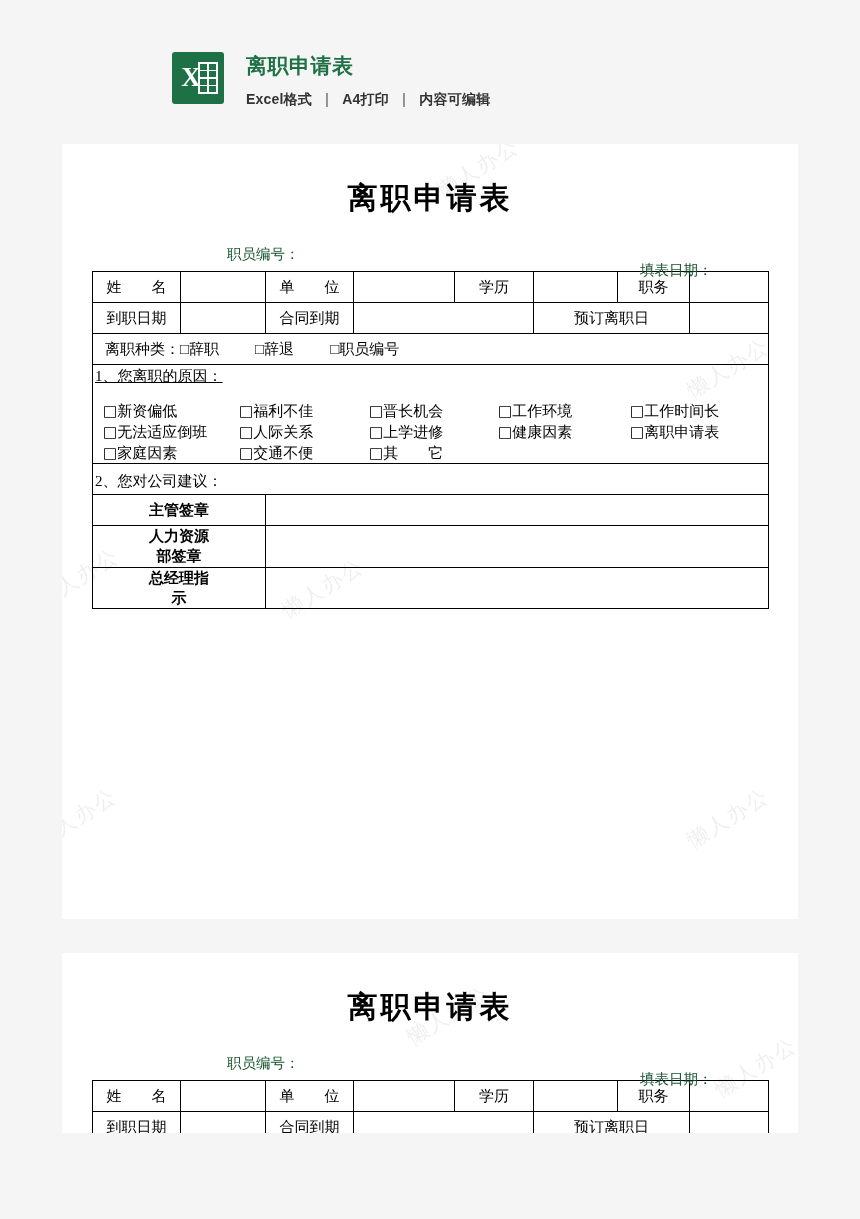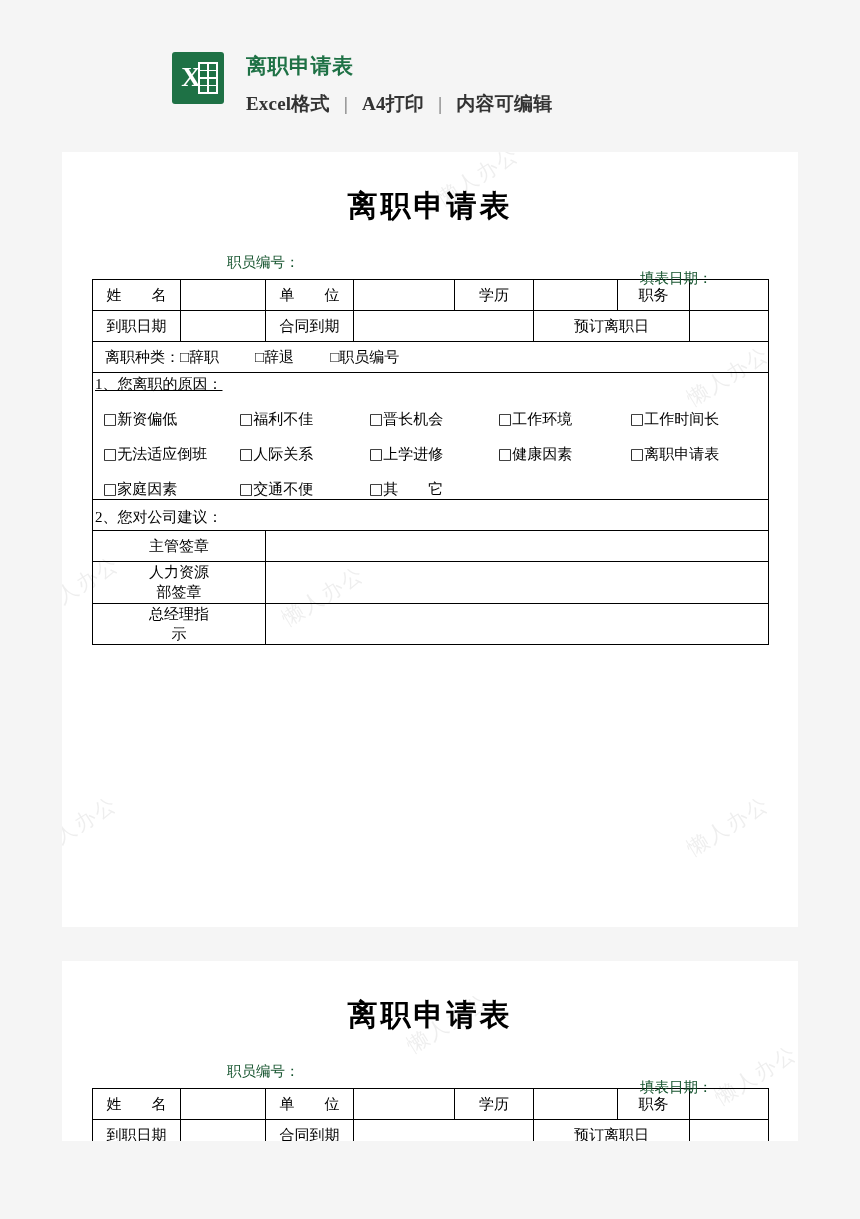--- a/index.html
+++ b/index.html
@@ -64,25 +64,24 @@
   }
   .header-title {
     color: #1e7145;
     font-size: 21px;
     font-weight: bold;
     letter-spacing: 0.5px;
     margin: 0 0 14px 0;
     line-height: 1.1;
   }
   .header-meta {
-    font-size: 19px;
+    font-size: 14px;
     font-weight: bold;
     color: #333333;
     letter-spacing: 0.2px;
-    font-family: Liberation Serif, serif;
   }
   .header-meta .sep {
     color: #8a8a8a;
     font-weight: bold;
     padding: 0 9px;
   }
 
   
   .sheet {
     position: relative;
@@ -148,28 +147,29 @@
   td.tall-suggest {
     height: 150px;
     vertical-align: top;
     padding: 6px 0 0 8px;
   }
   td.sign-label {
     text-align: center;
     height: 78px;
     padding: 0 10px;
     line-height: 1.35;
+    font-weight: bold;
   }
   td.sign-blank { height: 78px; }
 
   .reason-title { margin: 2px 0 16px 2px; text-decoration: underline; }
   .reason-grid {
     display: grid;
     grid-template-columns: 136px 130px 129px 132px auto;
-    row-gap: 16px;
+    row-gap: 2px;
     margin-left: 10px;
   }
   .reason-grid div { white-space: nowrap; }
   .cb { font-family: "DejaVu Sans", sans-serif; }
   .suggest-title { margin: 4px 0 0 2px; }
 
   .type-row-inner { padding-left: 12px; }
   .type-row-inner .opt { display: inline-block; }
   .type-row-inner .gap1 { display: inline-block; width: 36px; }
   .type-row-inner .gap2 { display: inline-block; width: 36px; }

